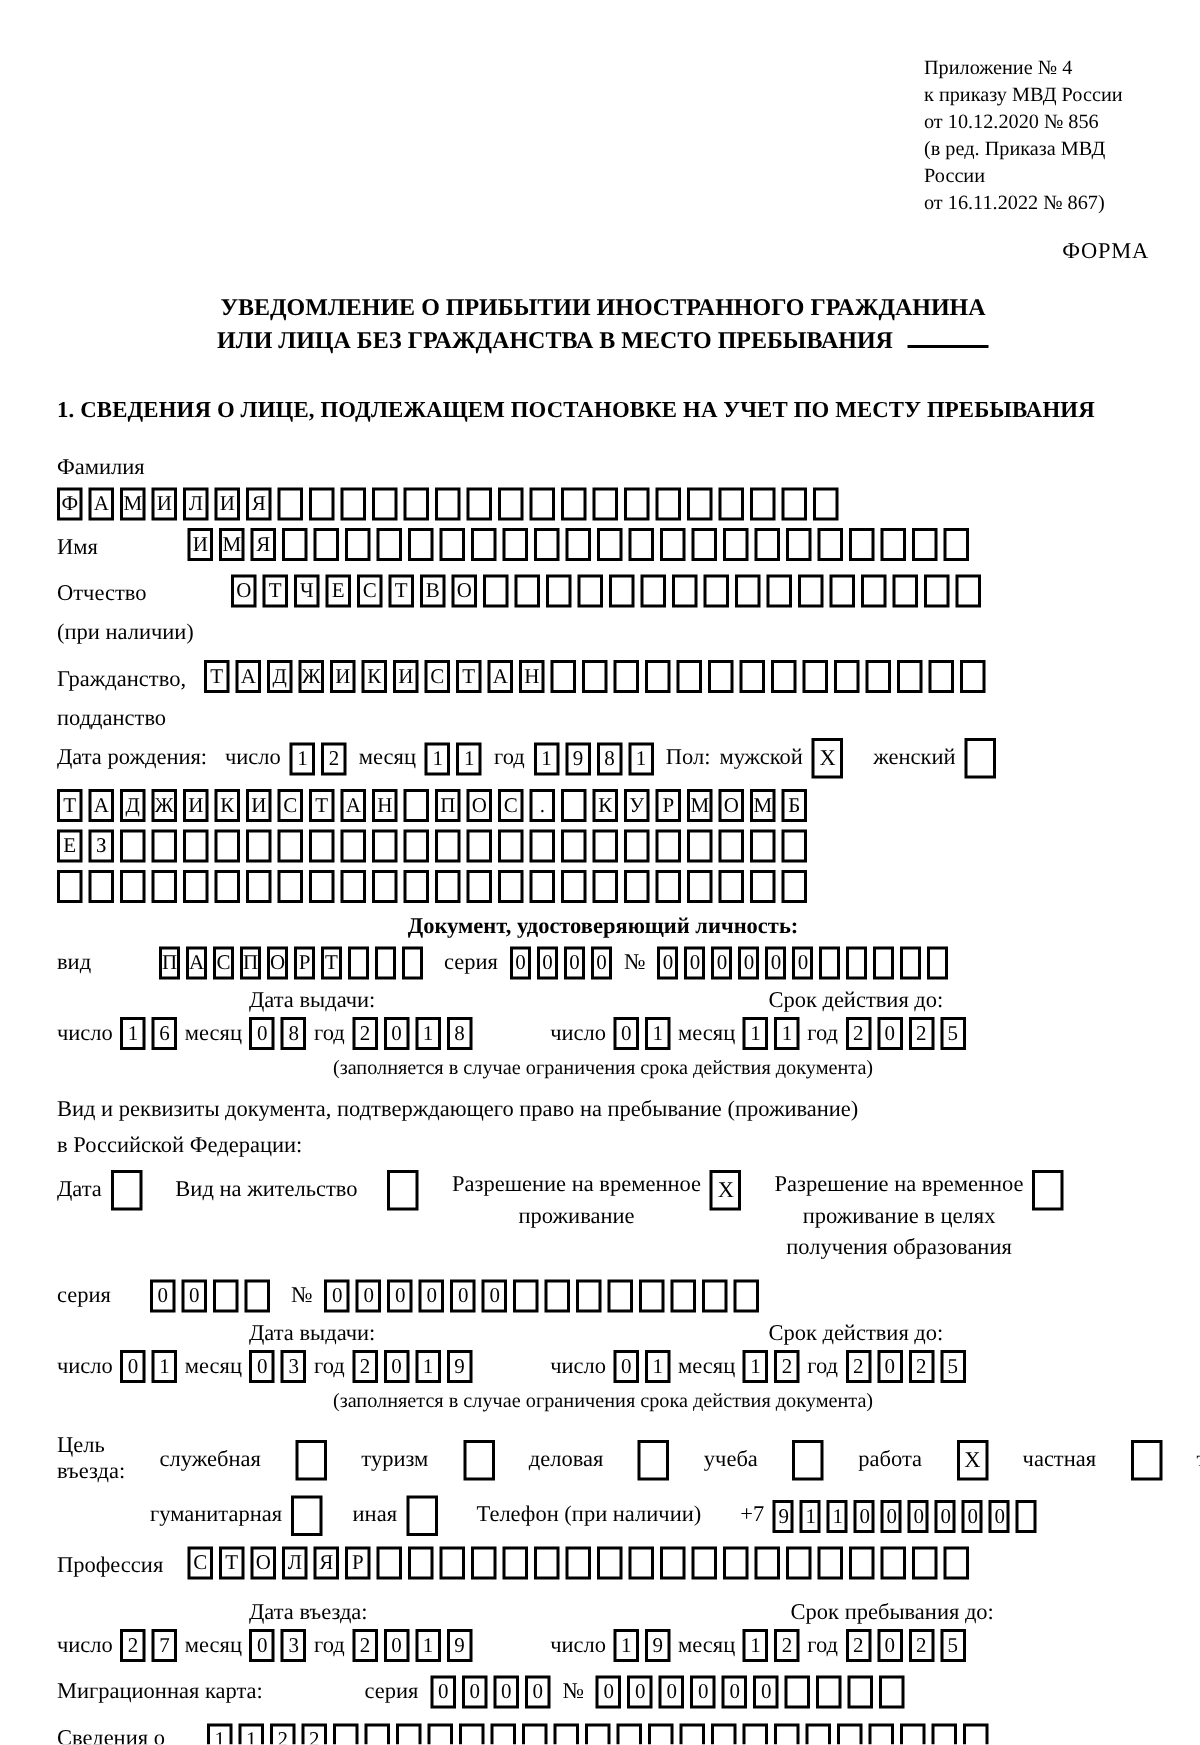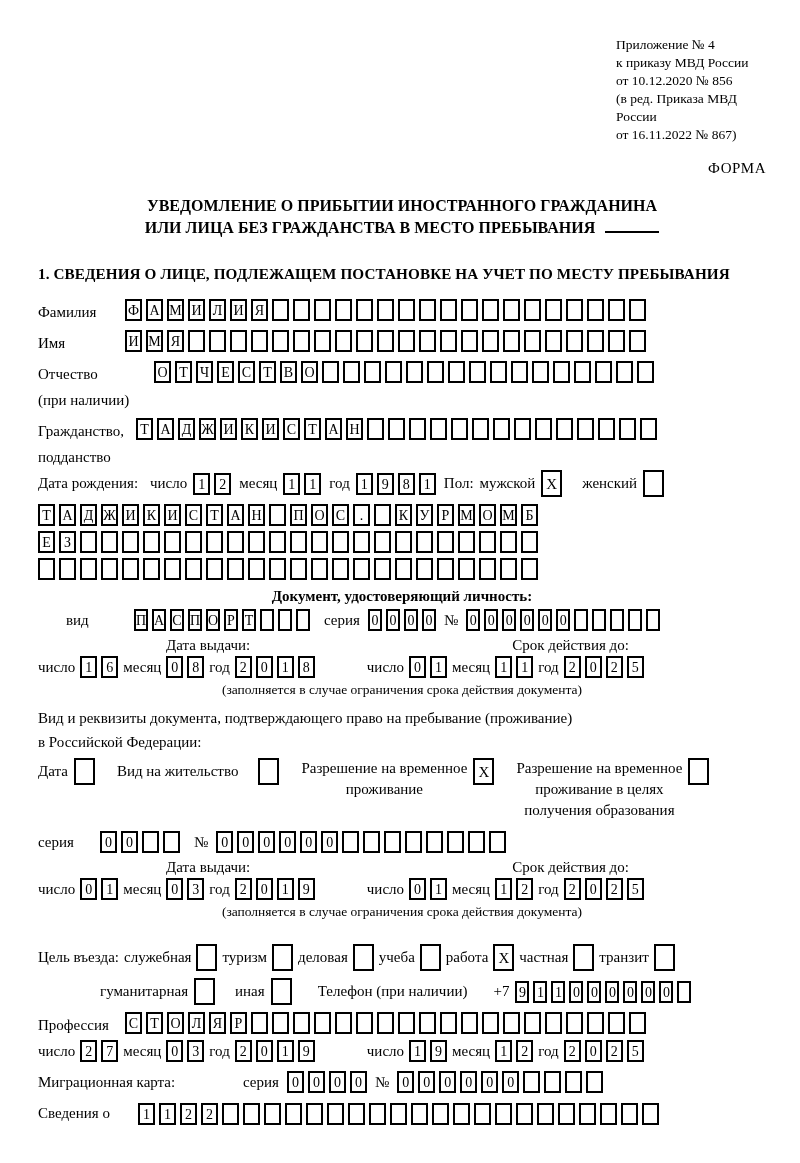--- a/index.html
+++ b/index.html
@@ -61,21 +61,21 @@
 
   <div class="title">
     <div>УВЕДОМЛЕНИЕ О ПРИБЫТИИ ИНОСТРАННОГО ГРАЖДАНИНА</div>
     <div>
       <span>ИЛИ ЛИЦА БЕЗ ГРАЖДАНСТВА В МЕСТО ПРЕБЫВАНИЯ</span><span class="title-underline"></span>
     </div>
   </div>
 
   <div class="s1-heading">1. СВЕДЕНИЯ О ЛИЦЕ, ПОДЛЕЖАЩЕМ ПОСТАНОВКЕ НА УЧЕТ ПО МЕСТУ ПРЕБЫВАНИЯ</div>
 
-  <div class="frow" style="margin-top:16px;">
+  <div class="frow" style="margin-top:16px;flex-direction:column;">
     <div class="lblcol" style="width:87px;">Фамилия</div>
     <span class="boxes">
         <span class="box">Ф</span>
         <span class="box">А</span>
         <span class="box">М</span>
         <span class="box">И</span>
         <span class="box">Л</span>
         <span class="box">И</span>
         <span class="box">Я</span>
         <span class="box"></span>
@@ -313,21 +313,21 @@
           <span class="box"></span>
           <span class="box"></span>
           <span class="box"></span>
           <span class="box"></span>
         </span>
     </div>
   </div>
 
   <div class="center-bold">Документ, удостоверяющий личность:</div>
 
-  <div class="frow center compact" style="margin-top:4px;margin-left:28px;">
+  <div class="frow center compact" style="margin-top:4px;">
     <span style="width:68px;">вид</span>
     <span class="boxes">
         <span class="box">П</span>
         <span class="box">А</span>
         <span class="box">С</span>
         <span class="box">П</span>
         <span class="box">О</span>
         <span class="box">Р</span>
         <span class="box">Т</span>
         <span class="box"></span>
@@ -510,21 +510,21 @@
       <span class="boxes">
           <span class="box">2</span>
           <span class="box">0</span>
           <span class="box">2</span>
           <span class="box">5</span>
         </span>
     </span>
   </div>
   <div class="note-right">(заполняется в случае ограничения срока действия документа)</div>
 
-  <div class="frow center" style="margin-top:24px; gap:5px;">
+  <div class="frow center" style="margin-top:14px; gap:23px;">
     <span>Цель въезда:</span>
     <span>служебная</span>
     <span class="cbx"></span>
     <span>туризм</span>
     <span class="cbx"></span>
     <span>деловая</span>
     <span class="cbx"></span>
     <span>учеба</span>
     <span class="cbx"></span>
     <span>работа</span>
@@ -583,20 +583,24 @@
         <span class="box"></span>
         <span class="box"></span>
         <span class="box"></span>
         <span class="box"></span>
         <span class="box"></span>
         <span class="box"></span>
         <span class="box"></span>
       </span>
   </div>
 
+  <div class="dates-head" style="margin-top:10px;">
+    <span style="margin-left:128px;">Дата въезда:</span>
+    <span style="margin-left:282px;">Срок пребывания до:</span>
+  </div>
   <div class="dates-row">
     <span class="dgroup">
       <span>число</span>
       <span class="boxes">
           <span class="box">2</span>
           <span class="box">7</span>
         </span>
       <span>месяц</span>
       <span class="boxes">
           <span class="box">0</span>

